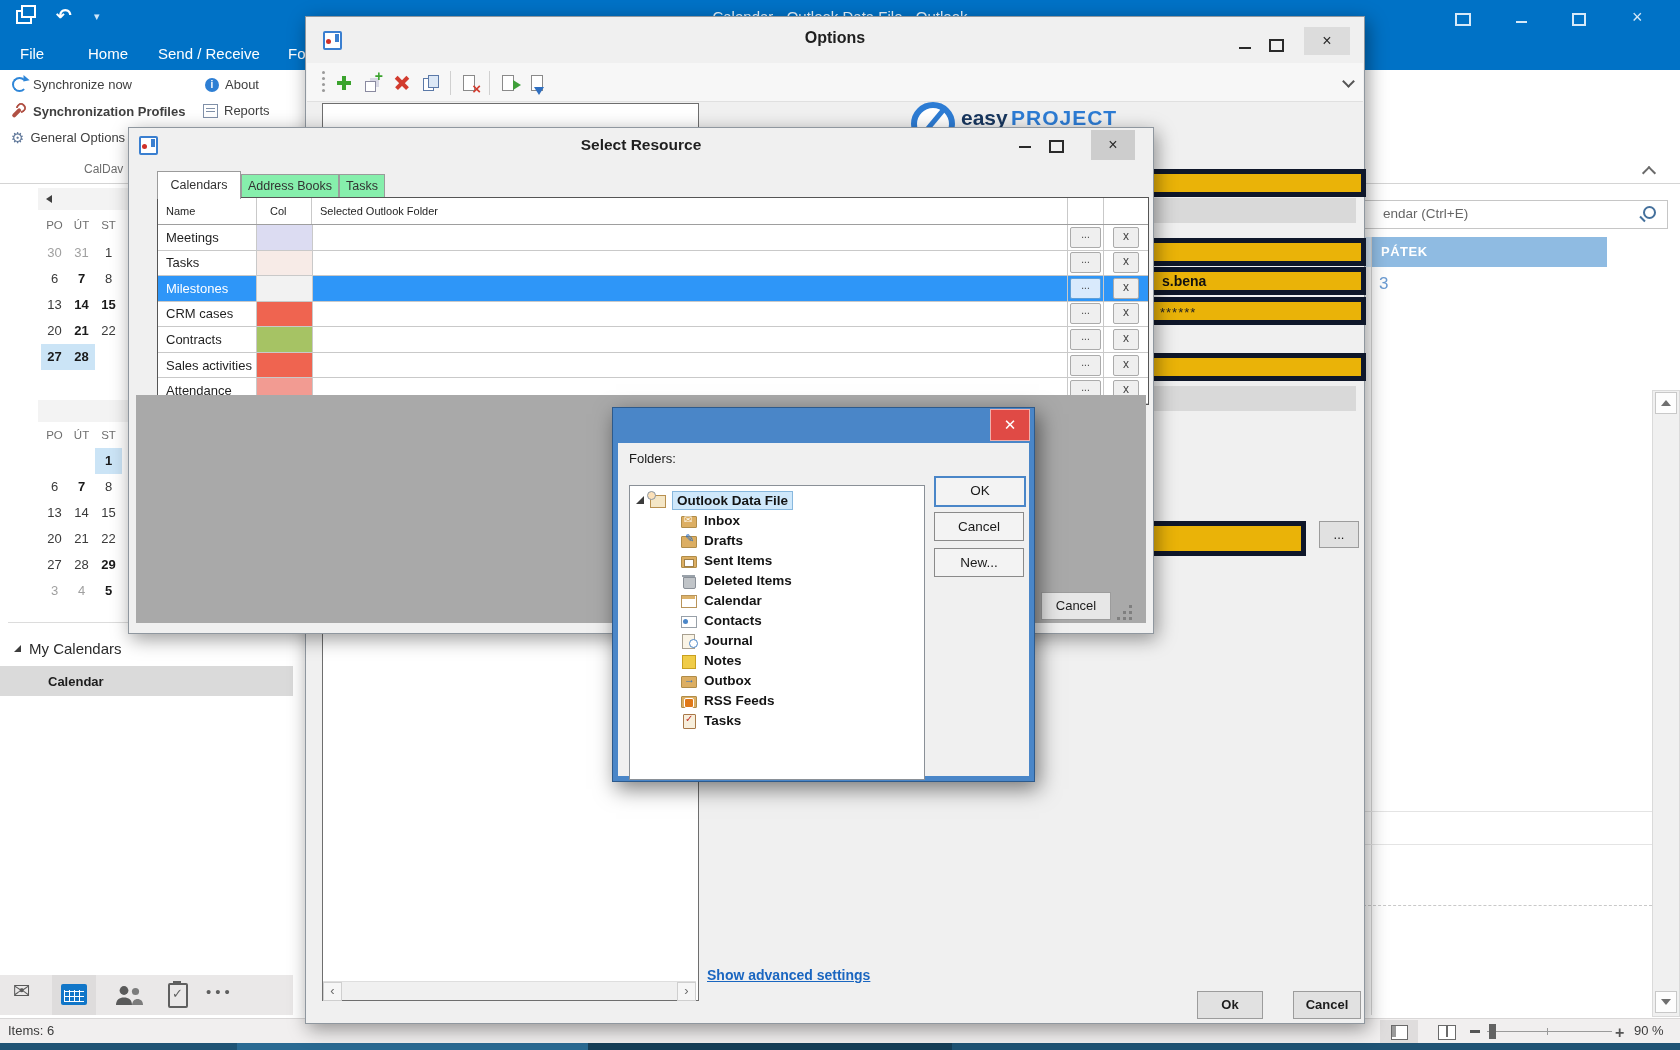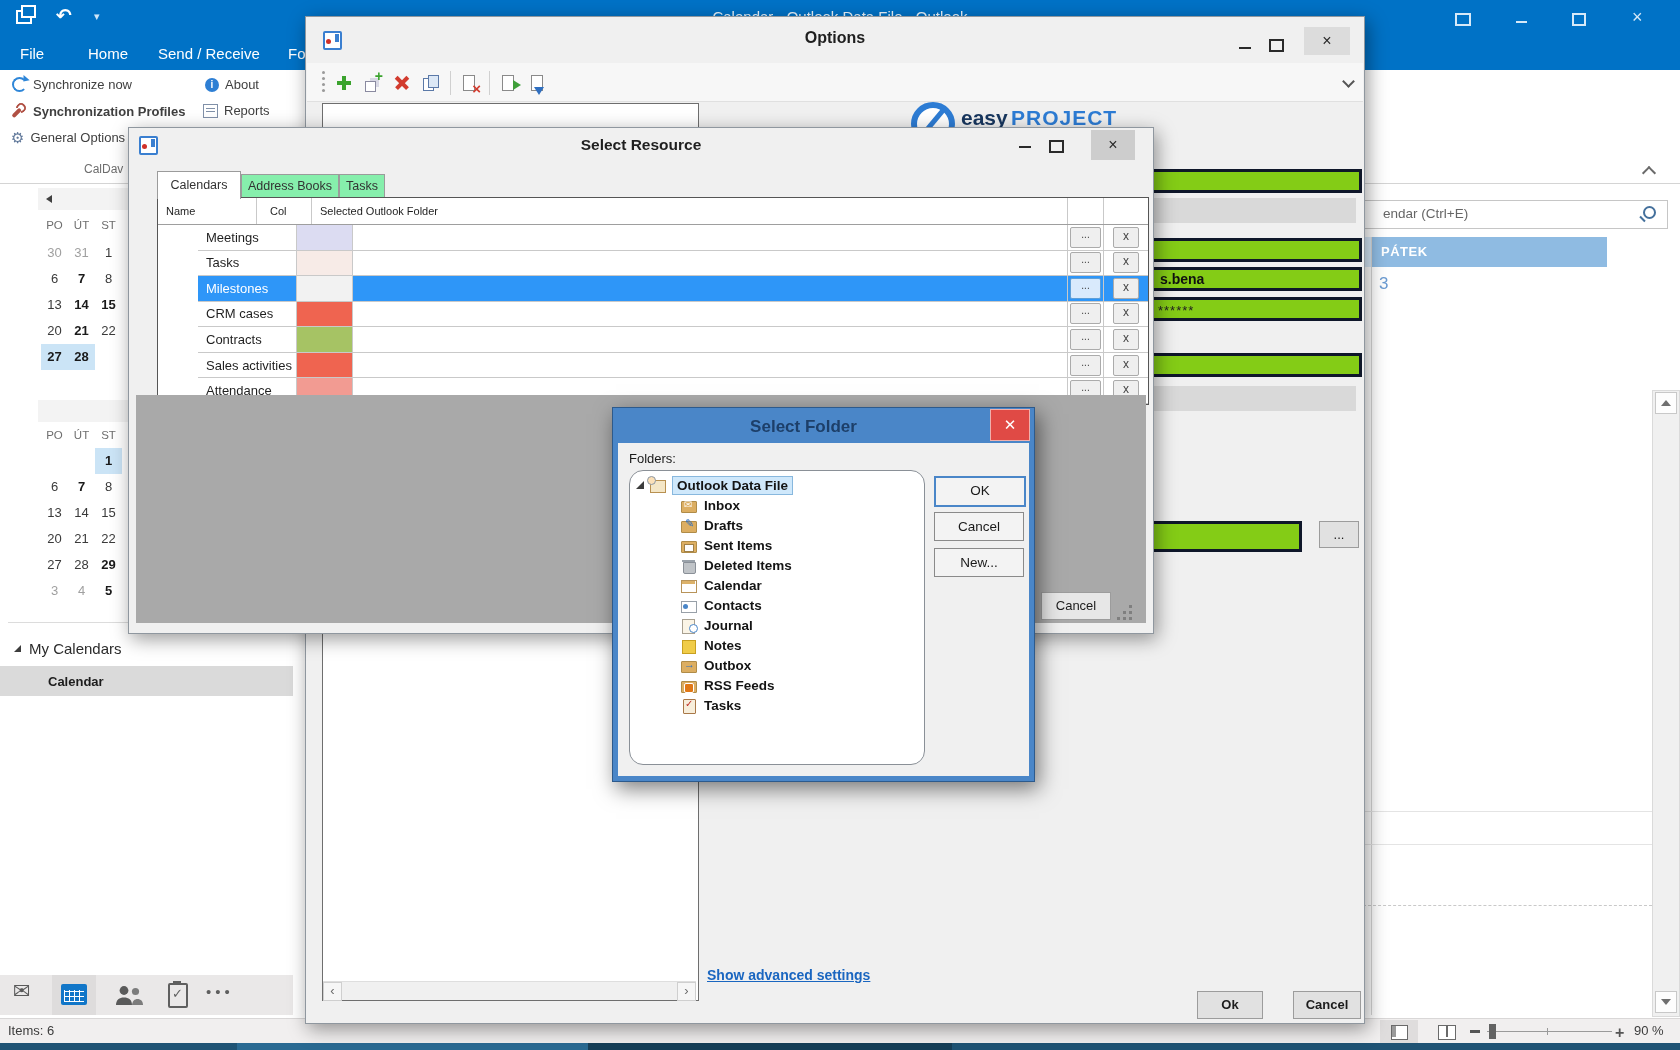--- a/index.html
+++ b/index.html
@@ -122,31 +122,31 @@
   .chev-down{width:7px;height:7px;border-right:2px solid #555;border-bottom:2px solid #555;transform:rotate(45deg);}
   
   .cb{position:absolute;width:14px;height:14px;border:1.5px solid #454545;background:#fff;}
   .cb::after{content:'✓';position:absolute;left:0px;top:-3px;font-size:14px;font-weight:bold;color:#111;}
   .ico-calgrid{position:absolute;width:19px;height:16px;background:#fff;border:1px solid #888;}
   .ico-calgrid::before{content:'';position:absolute;left:0;top:0;right:0;height:4px;background:#4a86c8;}
   .ico-calgrid::after{content:'';position:absolute;left:2px;top:7px;right:2px;bottom:2px;
     background:repeating-linear-gradient(90deg,#b8b8b8 0 1px,transparent 1px 5px),repeating-linear-gradient(0deg,#b8b8b8 0 1px,transparent 1px 4px);}
   .logo-circle{position:absolute;width:32px;height:32px;border:6px solid #2d7cd4;border-radius:50%;background:#fff;}
   .logo-circle::before{content:'';position:absolute;left:13px;top:-2px;width:5px;height:34px;background:#2d7cd4;transform:rotate(40deg);}
-  .fld{position:absolute;background:#84cc16;border:3px solid #0f172a;}
+  .fld{position:absolute;background:#eab308;border:5px solid #0f172a;}
   .band{position:absolute;background:#d9d9d9;}
   .btn{position:absolute;background:#e1e1e1;border:1px solid #9c9c9c;text-align:center;font-size:13px;color:#1c1c1c;}
   .hscroll{position:absolute;background:#f0f0f0;border-top:1px solid #dedede;}
   .hs-btn{position:absolute;top:0;width:17px;height:17px;background:#f6f6f6;border:1px solid #cfcfcf;text-align:center;line-height:15px;color:#6a6a6a;font-size:13px;}
   .link{color:#1a66c0;font-weight:bold;text-decoration:underline;font-size:14px;}
   .sr-tab{position:absolute;background:#86efac;border:1px solid #9b9b9b;text-align:center;}
   .sr-tab.active{background:#fff;border-bottom:none;z-index:2;}
   .sr-table{position:absolute;background:#fff;border:1px solid #555;}
   .sr-hrow{display:flex;height:26px;line-height:26px;font-size:11px;color:#1f1f1f;border-bottom:1px solid #9e9e9e;}
-  .sr-row{display:flex;height:24.55px;align-items:center;font-size:13px;color:#1f1f1f;border-bottom:1px solid #c9c9c9;margin-left:40px;}
+  .sr-row{display:flex;height:24.55px;align-items:center;font-size:13px;color:#1f1f1f;border-bottom:1px solid #c9c9c9;}
   .sr-row.selected{background:#2e96f8;color:#fff;}
   .c-name{width:99px;padding-left:8px;box-sizing:border-box;border-right:1px solid #c9c9c9;align-self:stretch;display:flex;align-items:center;}
   .c-col{width:55px;border-right:1px solid #c9c9c9;align-self:stretch;}
   .c-folder{flex:1;align-self:stretch;border-right:1px solid #c9c9c9;}
   .c-browse{width:35px;align-self:stretch;display:flex;align-items:center;justify-content:center;border-right:1px solid #c9c9c9;}
   .c-x{width:44px;align-self:stretch;display:flex;align-items:center;justify-content:center;}
   .mini-btn{width:29px;height:19px;background:#efefef;border:1px solid #ababab;border-radius:2px;font-size:10px;line-height:14px;text-align:center;color:#444;}
   .mini-btn.x{width:24px;font-size:12px;line-height:17px;}
   .mini-btn.hl{background:#d9eafc;border-color:#5e9fd8;}
   .gray-panel{position:absolute;background:#a9a9a9;}
@@ -505,25 +505,24 @@
           </div>
         </div>
     </div>
 
     <div class="gray-panel" style="left:7px;top:267px;width:1010px;height:228px;"></div>
     <div class="btn" style="left:912px;top:464px;width:68px;height:26px;line-height:26px;background:#e7e7e7;">Cancel</div>
     <div class="grip" style="left:1000px;top:477px;"></div>
   </div>
 
   <div class="sf" style="left:612px;top:407px;width:421px;height:373px;">
-    <div class="sf-title">Select Folder</div>
     <div class="sf-close">✕</div>
     <div class="sf-body"></div>
     <span class="abs" style="left:16px;top:43px;font-size:13px;color:#1a1a1a;">Folders:</span>
-    <div class="tree-box" style="left:16px;top:62px;width:294px;height:293px;border-radius:14px;">
+    <div class="tree-box" style="left:16px;top:77px;width:294px;height:293px;">
       <div id="sf-tree" style="padding-top:4px;">
           <div class="tree-row">
             <span class="exp"></span>
             <span class="fi fi-data-file"></span>
             <span class="tree-root-lbl">Outlook Data File</span>
           </div>
           <div class="tree-row">
             <span class="indent"></span>
             <span class="fi fi-folder fi-inbox"></span>
             <span class="lbl">Inbox</span>

